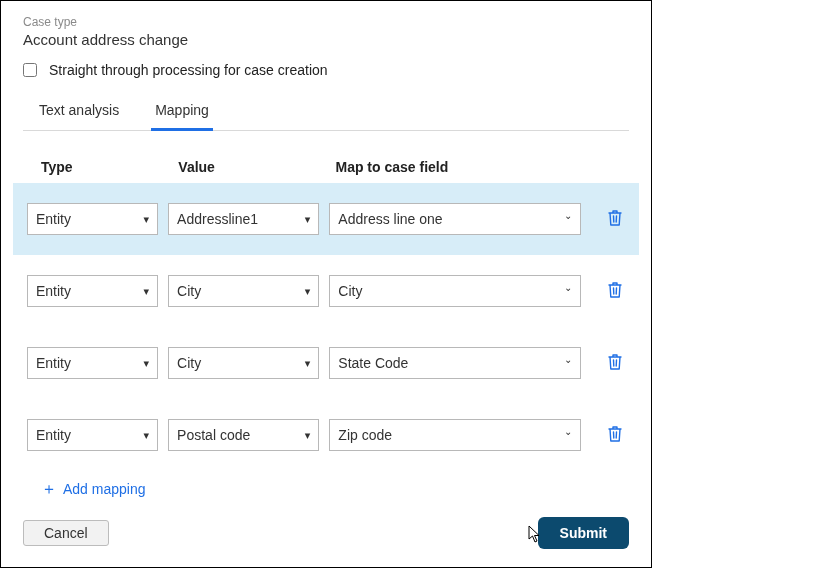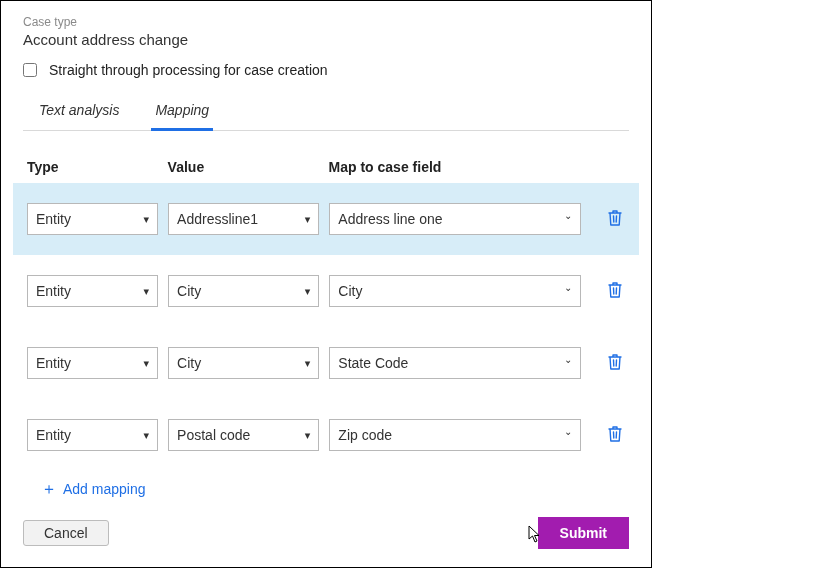--- a/index.html
+++ b/index.html
@@ -45,37 +45,37 @@
     border-bottom: 1px solid #d9d9d9;
     padding-left: 12px;
   }
   .tab {
     padding: 0 4px 10px 4px;
     font-size: 14px;
     color: #333;
     cursor: pointer;
     border-bottom: 3px solid transparent;
     margin-bottom: -1px;
-    font-style: italic;
   }
   .tab.active {
     border-bottom: 3px solid #1f6fe5;
     font-weight: 500;
     text-align: center;
   }
   .table-area {
     margin-top: 28px;
   }
   .col-headers {
     display: flex;
     align-items: center;
     font-weight: 700;
     font-size: 14px;
     color: #222;
     padding: 0 4px 8px 4px;
+    margin-left: 14px;
   }
   .col-type   { width: 166px; }
   .col-value  { width: 190px; }
   .col-map    { width: 310px; }
   .col-spacer { flex: 1; }
   .col-action { width: 40px; }
 
   .row-wrap {
     padding: 20px 4px;
   }
@@ -151,23 +151,23 @@
   .btn-cancel {
     background: #f2f2f2;
     border: 1px solid #bcbcbc;
     border-radius: 3px;
     padding: 4px 20px;
     font-size: 14px;
     color: #333;
     cursor: pointer;
   }
   .btn-submit {
-    background: #a21caf;
+    background: #0c4a6e;
     border: none;
-    border-radius: 0;
+    border-radius: 6px;
     padding: 8px 22px;
     font-size: 14px;
     font-weight: 700;
     color: #fff;
     cursor: pointer;
   }
   .cursor {
     position: absolute;
     left: 527px;
     top: 524px;

